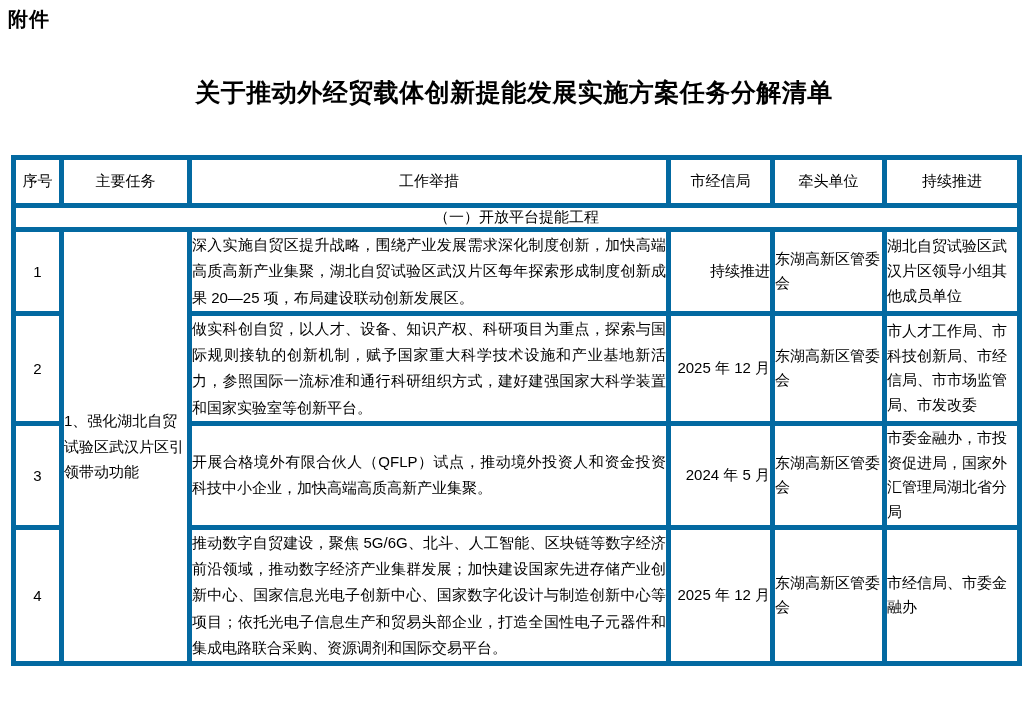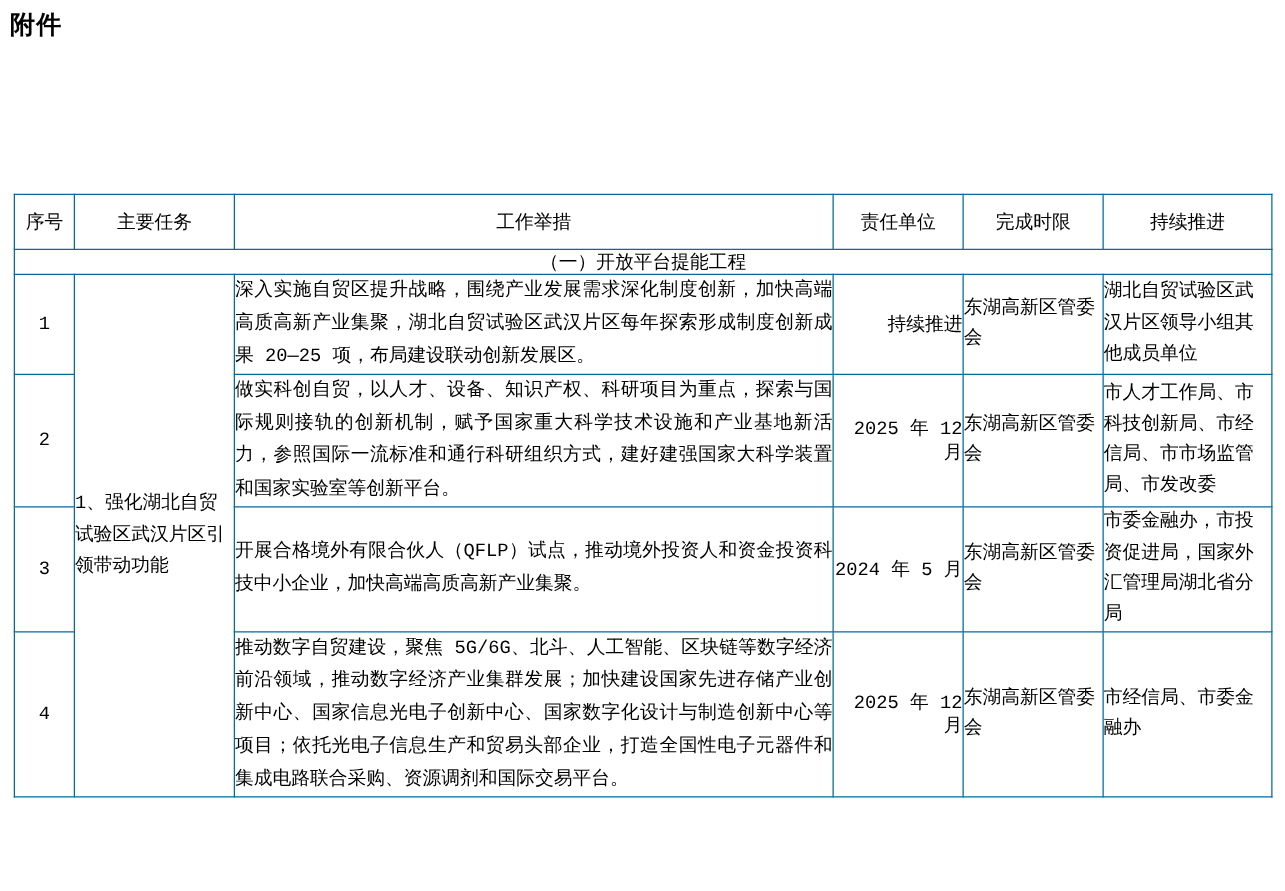--- a/index.html
+++ b/index.html
@@ -42,26 +42,26 @@
   }
   table.task-table {
     position: absolute;
     left: 11px;
     top: 155px;
     width: 1006px;
     border-collapse: collapse;
     table-layout: fixed;
   }
   table.task-table td, table.task-table th {
-    border: 1px solid #0369a1;
+    border: 5px solid #0369a1;
     padding: 0;
     vertical-align: middle;
     font-weight: normal;
     font-size: 15px;
-    font-family: Liberation Mono, monospace;
+    font-family: Liberation Sans, sans-serif;
   }
   thead th {
     text-align: center;
     height: 43px;
     font-size: 16px;
     font-weight: bold;
   }
   .col-seq { width: 48px; }
   .col-main { width: 128px; }
   .col-measure { width: 479px; }
@@ -108,37 +108,38 @@
     text-align: left;
   }
 </style>
 </head>
 <body>
 
 <div class="page">
 
   <div class="attachment-label">附件</div>
 
+  <div class="doc-title">关于推动外经贸载体创新提能发展实施方案任务分解清单</div>
 
   <table class="task-table">
     <colgroup>
       <col class="col-seq">
       <col class="col-main">
       <col class="col-measure">
       <col class="col-deadline">
       <col class="col-lead">
       <col class="col-resp">
     </colgroup>
     <thead>
       <tr>
         <th>序号</th>
         <th>主要任务</th>
         <th>工作举措</th>
-        <th>责任单位</th>
-        <th>完成时限</th>
+        <th>市经信局</th>
+        <th>牵头单位</th>
         <th>持续推进</th>
       </tr>
     </thead>
     <tbody>
       <tr>
         <td class="section" colspan="6">（一）开放平台提能工程</td>
       </tr>
       <tr>
         <td class="seq">1</td>
         <td class="main-task" rowspan="4">1、强化湖北自贸试验区武汉片区引领带动功能</td>

